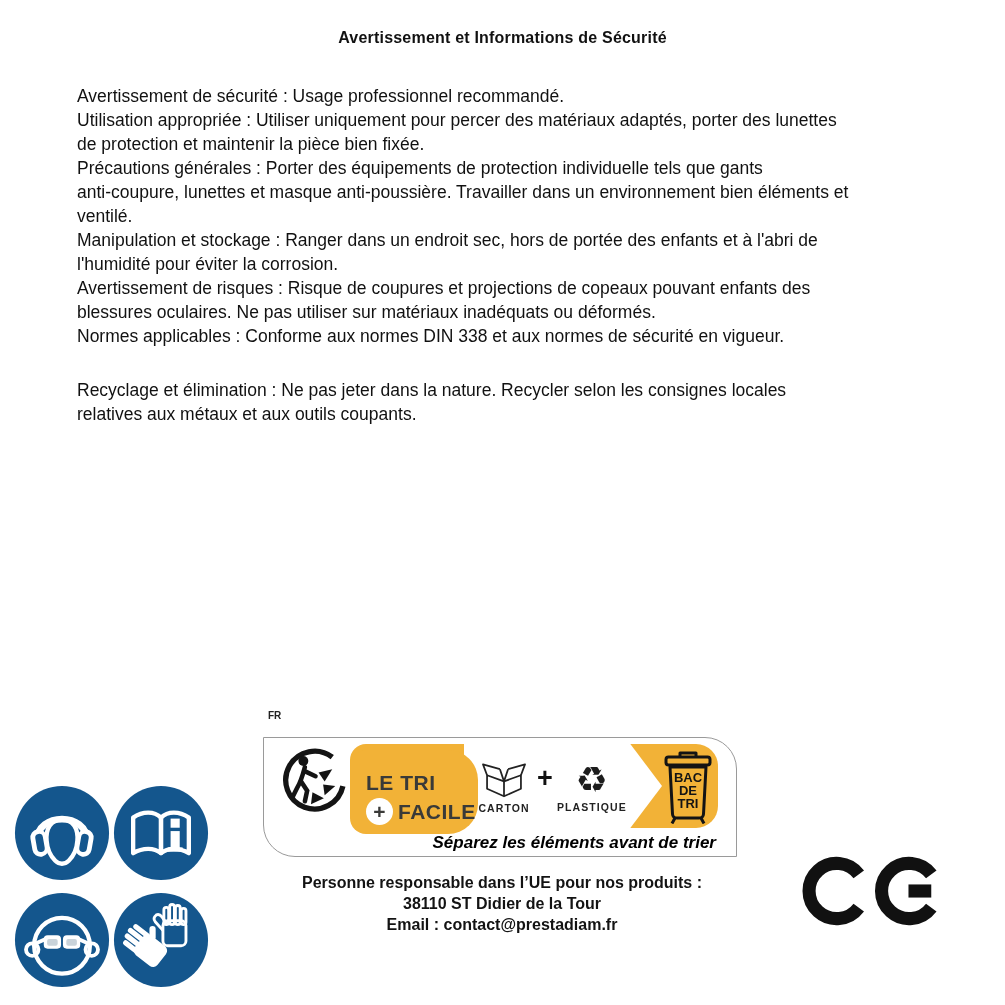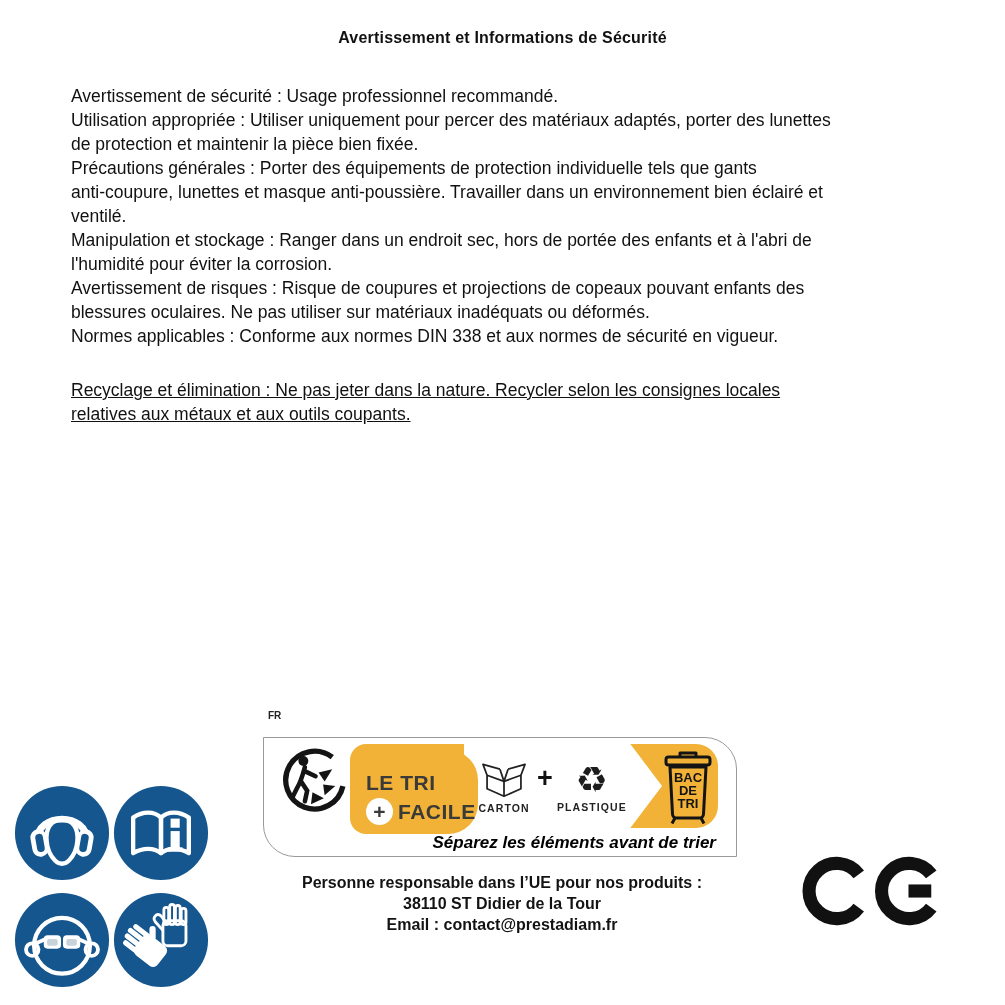--- a/index.html
+++ b/index.html
@@ -1,22 +1,22 @@
 <!DOCTYPE html>
 <html><head>
 <meta charset="utf-8">
 <style>
   html,body{margin:0;padding:0;background:#fff;}
   #page{position:relative;width:1005px;height:1005px;background:#fff;overflow:hidden;
         font-family:"Liberation Sans",sans-serif;color:#111;}
   .page-title{position:absolute;top:29px;left:0;width:100%;text-align:center;
               font-size:16px;font-weight:bold;letter-spacing:.2px;}
   .body-text{position:absolute;left:71px;top:84px;width:882px;font-size:17.5px;line-height:24px;}
-  .body-text .block2{margin-top:30px;text-decoration:underline;}
-  .line{white-space:nowrap;}
+  .body-text .block2{margin-top:30px;}
+  .line{white-space:nowrap;margin-left:6px;}
 
   
   .icons-grid{position:absolute;left:14px;top:785px;display:grid;
               grid-template-columns:96px 96px;gap:11px 3px;}
   .icons-grid svg{display:block;}
 
   
   .fr-label{position:absolute;left:268px;top:710px;font-size:10px;font-weight:bold;color:#222;}
   .tri-box{position:absolute;left:263px;top:737px;width:472px;height:118px;background:#fff;
            border:1.5px solid #9a9a9a;border-radius:0 32px 0 32px;}
@@ -55,21 +55,21 @@
 <div id="page">
 
   <div class="page-title">Avertissement et Informations de Sécurité</div>
 
   <div class="body-text">
     <div class="block1">
         <div class="line">Avertissement de sécurité : Usage professionnel recommandé.</div>
         <div class="line">Utilisation appropriée : Utiliser uniquement pour percer des matériaux adaptés, porter des lunettes</div>
         <div class="line">de protection et maintenir la pièce bien fixée.</div>
         <div class="line">Précautions générales : Porter des équipements de protection individuelle tels que gants</div>
-        <div class="line">anti-coupure, lunettes et masque anti-poussière. Travailler dans un environnement bien éclairé et</div>
+        <div class="line">anti-coupure, lunettes et masque anti-poussière. Travailler dans un environnement bien éléments et</div>
         <div class="line">ventilé.</div>
         <div class="line">Manipulation et stockage : Ranger dans un endroit sec, hors de portée des enfants et à l'abri de</div>
         <div class="line">l'humidité pour éviter la corrosion.</div>
         <div class="line">Avertissement de risques : Risque de coupures et projections de copeaux pouvant enfants des</div>
         <div class="line">blessures oculaires. Ne pas utiliser sur matériaux inadéquats ou déformés.</div>
         <div class="line">Normes applicables : Conforme aux normes DIN 338 et aux normes de sécurité en vigueur.</div>
       </div>
     <div class="block2">
         <div class="line">Recyclage et élimination : Ne pas jeter dans la nature. Recycler selon les consignes locales</div>
         <div class="line">relatives aux métaux et aux outils coupants.</div>

